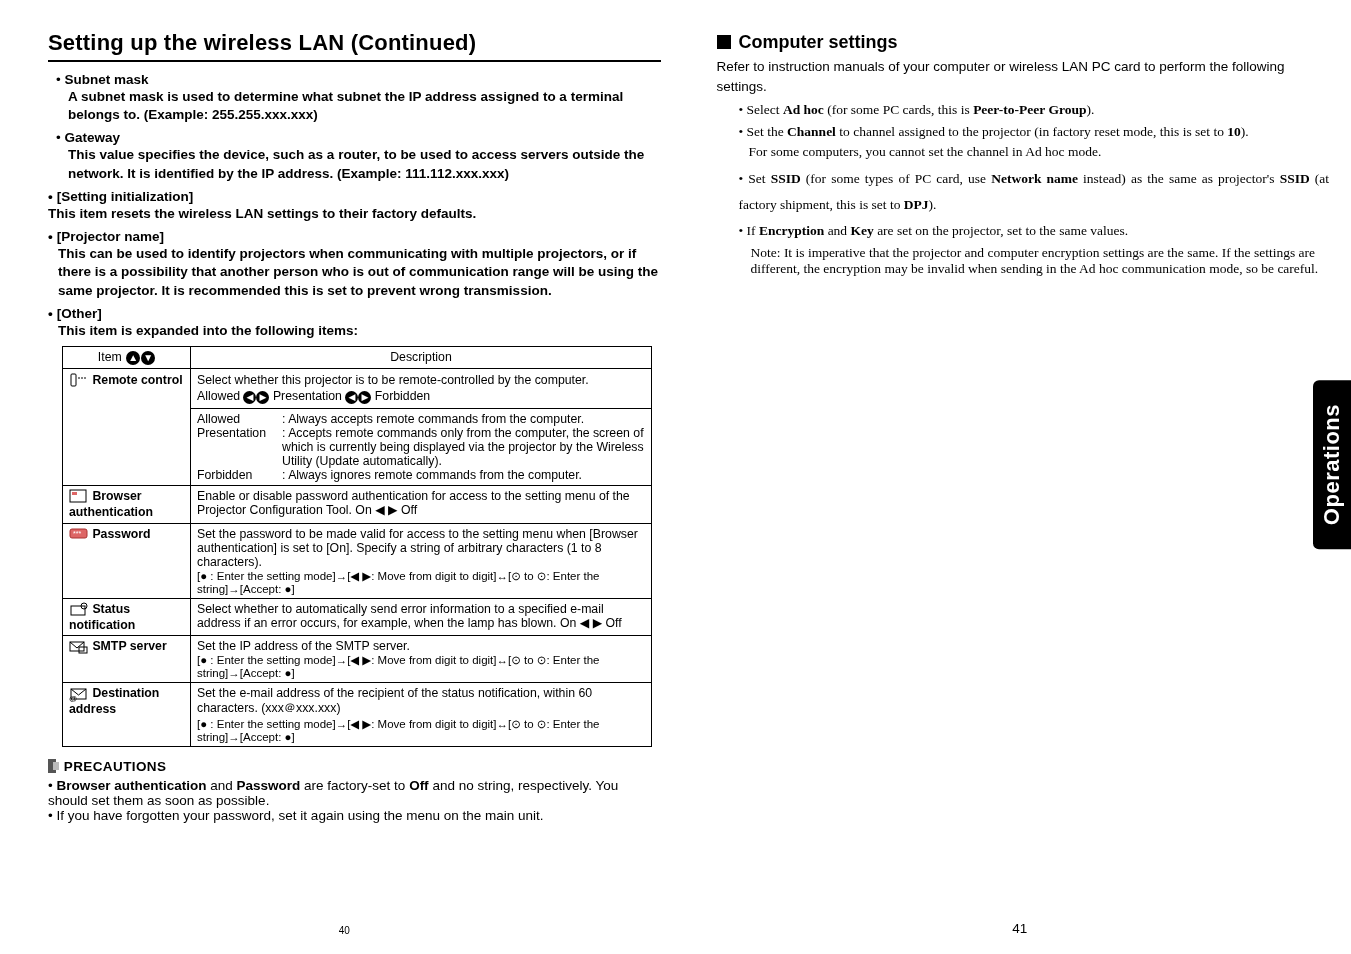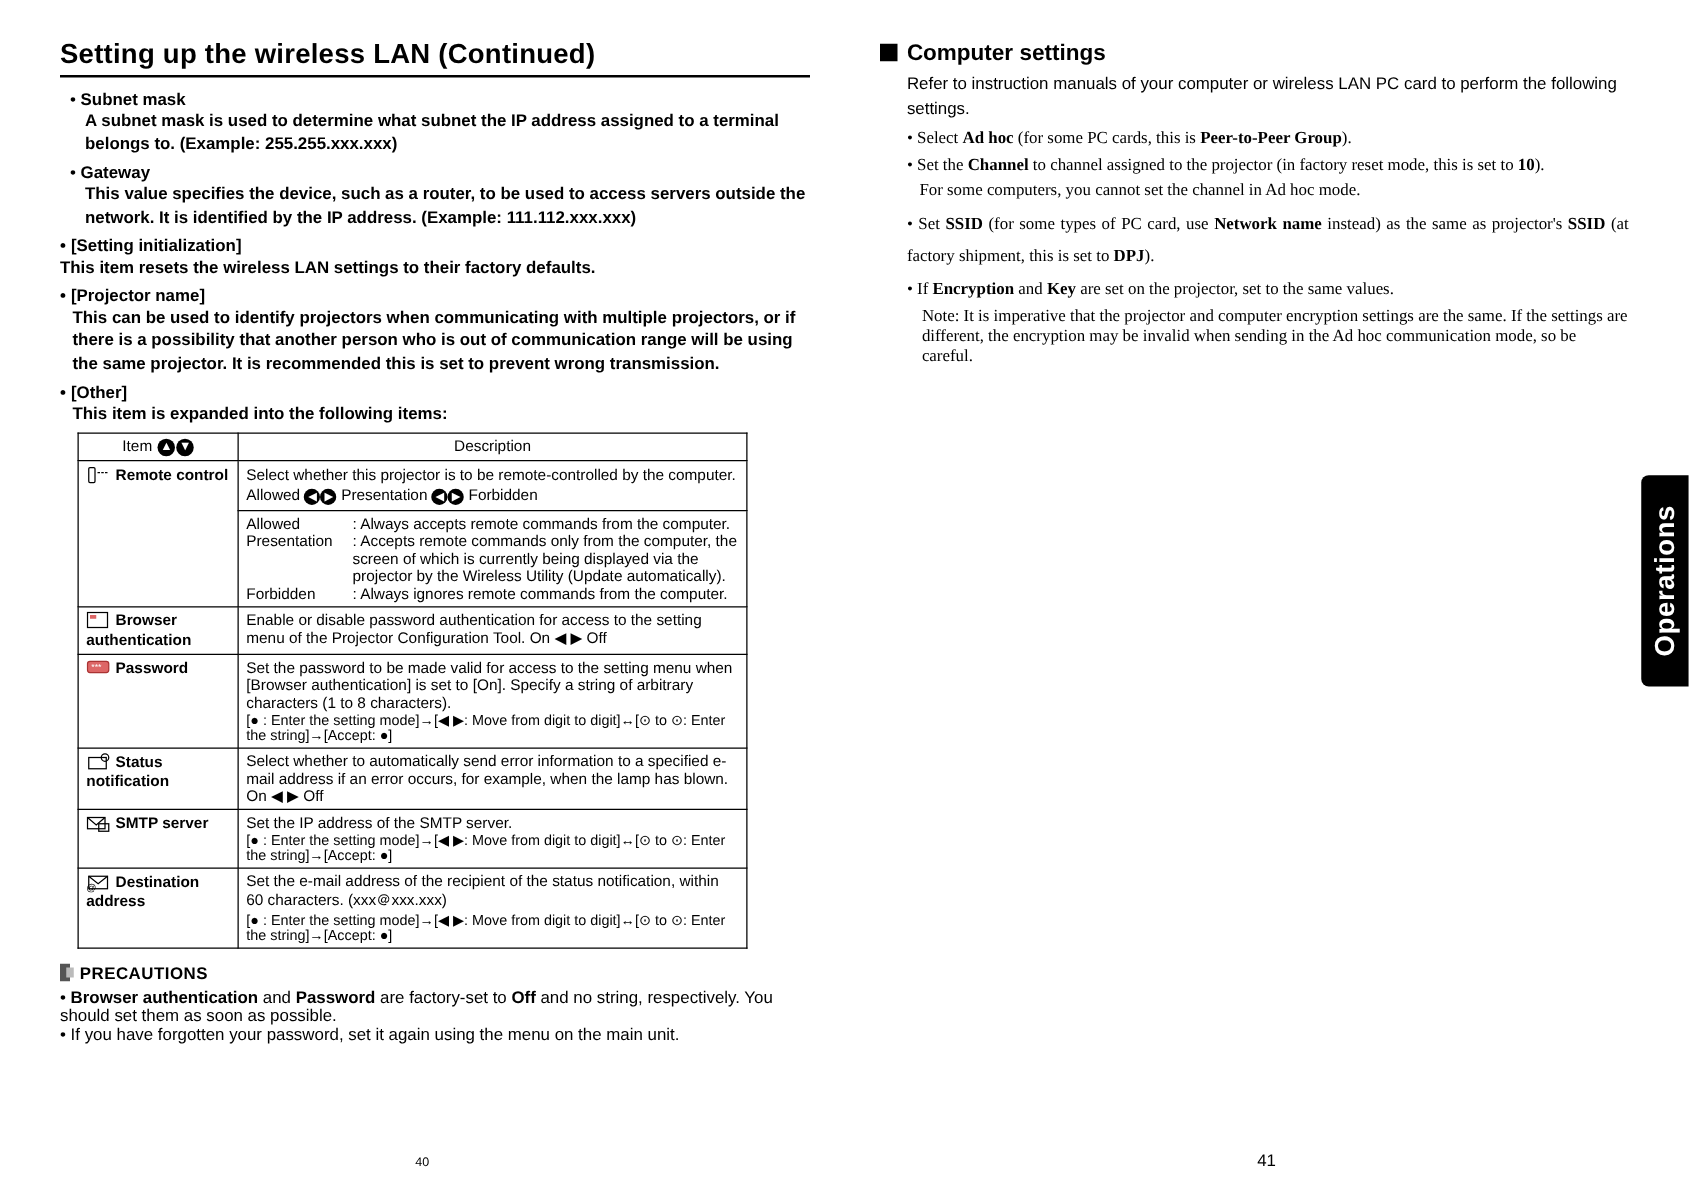--- a/index.html
+++ b/index.html
@@ -16,38 +16,38 @@
     display: flex;
     position: relative;
   }
   .col {
     flex: 1;
     padding: 30px 34px 10px 48px;
     box-sizing: border-box;
     position: relative;
   }
   .col-left { padding-right: 28px; }
-  .col-right { padding-left: 28px; padding-right: 48px; }
+  .col-right { padding-left: 28px; padding-right: 22px; }
   h1.title {
     font-size: 22px;
     font-weight: bold;
     margin: 0 0 2px 0;
     border-bottom: 2px solid #000;
     padding-bottom: 4px;
     letter-spacing: 0.2px;
   }
   .bullet-list { margin-top: 10px; }
   .item { margin-bottom: 6px; }
   .item-label { font-weight: bold; }
   .item-desc { margin-left: 12px; margin-top: 1px; line-height: 1.35; font-weight: bold; }
   .indent { margin-left: 8px; }
   .bullet { font-weight: bold; margin-right: 4px; }
   table.settings {
     border-collapse: collapse;
-    width: 536px;
+    width: 590px;
     margin-left: 14px;
     margin-top: 6px;
     font-size: 12.3px;
   }
   table.settings th, table.settings td {
     border: 1px solid #000;
     padding: 3px 6px;
     vertical-align: top;
     text-align: left;
   }
@@ -297,21 +297,21 @@
       <div>• <span>If you have forgotten your password, set it again using the menu on the main unit.</span></div>
     </div>
 
     <div class="page-num page-num-left">40</div>
   </div>
 
   <div class="col col-right">
     <div class="section-head">
       <span class="square"></span><span>Computer settings</span>
     </div>
-    <div class="right-text" style="margin-left:22px">Refer to instruction manuals of your computer or wireless LAN PC card to perform the following settings.</div>
+    <div class="right-text" style="">Refer to instruction manuals of your computer or wireless LAN PC card to perform the following settings.</div>
 
     <div class="right-bullets" style="margin-left:22px">
       <div>• <span>Select </span><b>Ad hoc</b><span> (for some PC cards, this is </span><b>Peer-to-Peer Group</b><span>).</span></div>
 
       <div>• <span>Set the </span><b>Channel</b><span> to channel assigned to the projector (in factory reset mode, this is set to </span><b>10</b><span>).</span>
         <div style="margin-left:10px; margin-top:4px">For some computers, you cannot set the channel in Ad hoc mode.</div>
       </div>
 
       <div class="justify" style="line-height:1.9">• <span>Set </span><b>SSID</b><span> (for some types of PC card, use </span><b>Network name</b><span> instead) as the same as projector's </span><b>SSID</b><span> (at factory shipment, this is set to </span><b>DPJ</b><span>).</span></div>
 

